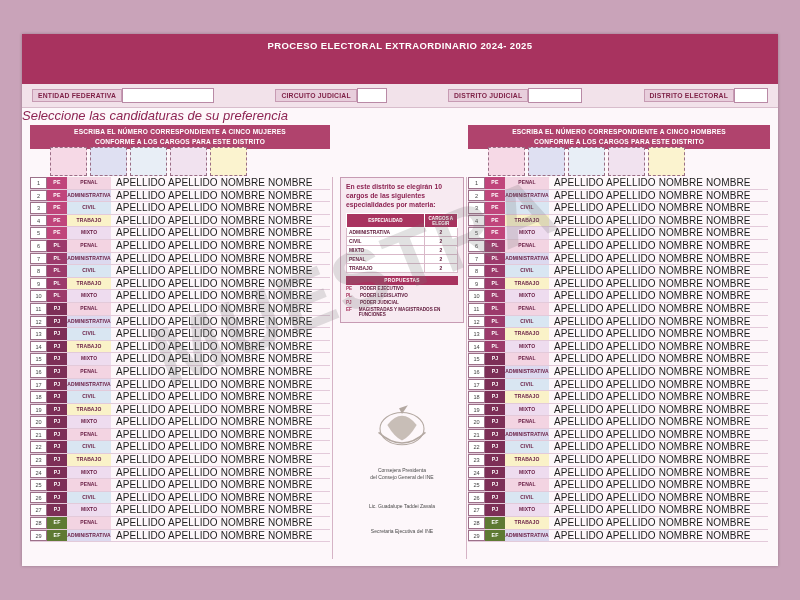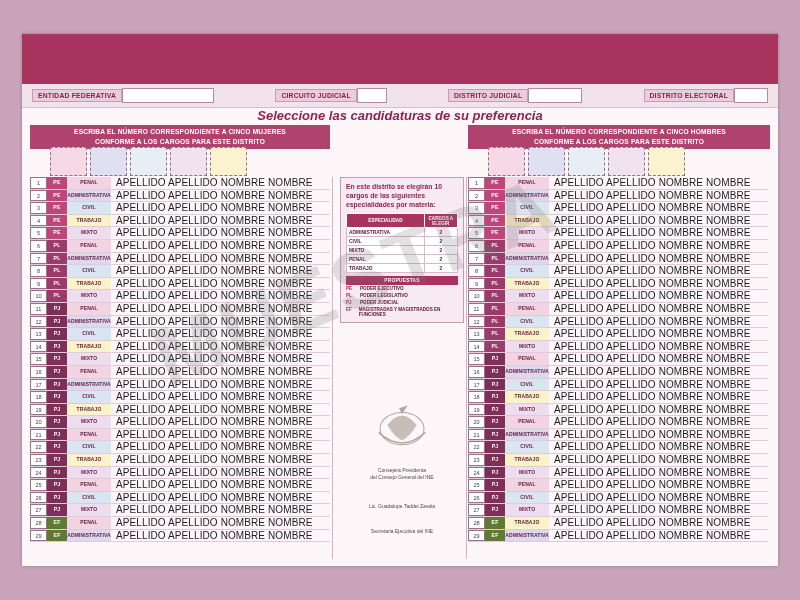--- a/index.html
+++ b/index.html
@@ -36,21 +36,21 @@
     font-size:6.8px;font-weight:bold;color:#7d1f45;letter-spacing:.2px;
     background:#e8cedc;border:1px solid #c79bb3;padding:2px 5px;white-space:nowrap;
   }
   .fbox{
     background:#fff;border:1px solid #b98aa6;height:13px;
   }
   .sp{flex:1 1 auto;}
   
   .pref{
     position:absolute;left:0;top:73px;width:100%;height:18px;
-    text-align:center;color:#8d2352;font-weight:bold;font-style:italic;
+    text-align:left;color:#8d2352;font-weight:normal;font-style:italic;
     font-size:13px;line-height:18px;
   }
   
   .colinstr{
     position:absolute;top:91px;height:22px;background:#b0436d;color:#fff;
     text-align:center;font-size:6.6px;font-weight:bold;line-height:10px;padding-top:2px;
     letter-spacing:.2px;
   }
   #instr-women{left:8px;width:300px;}
   #instr-men{left:446px;width:302px;}
@@ -126,20 +126,21 @@
   
   .vline{position:absolute;top:143px;width:1px;height:382px;background:#d5b3c5;}
 </style>
 </head>
 <body>
 
 <div class="page">
   <div class="ballot">
 
     <div class="hdr">
+      <div class="l1">PROCESO ELECTORAL EXTRAORDINARIO 2024- 2025</div>
     </div>
 
     <div class="fields">
       <div class="fgroup" style="margin-left:10px;">
         <span class="flab">ENTIDAD FEDERATIVA</span>
         <span class="fbox" style="width:90px;"></span>
       </div>
       <div class="sp"></div>
       <div class="fgroup">
         <span class="flab">CIRCUITO JUDICIAL</span>

